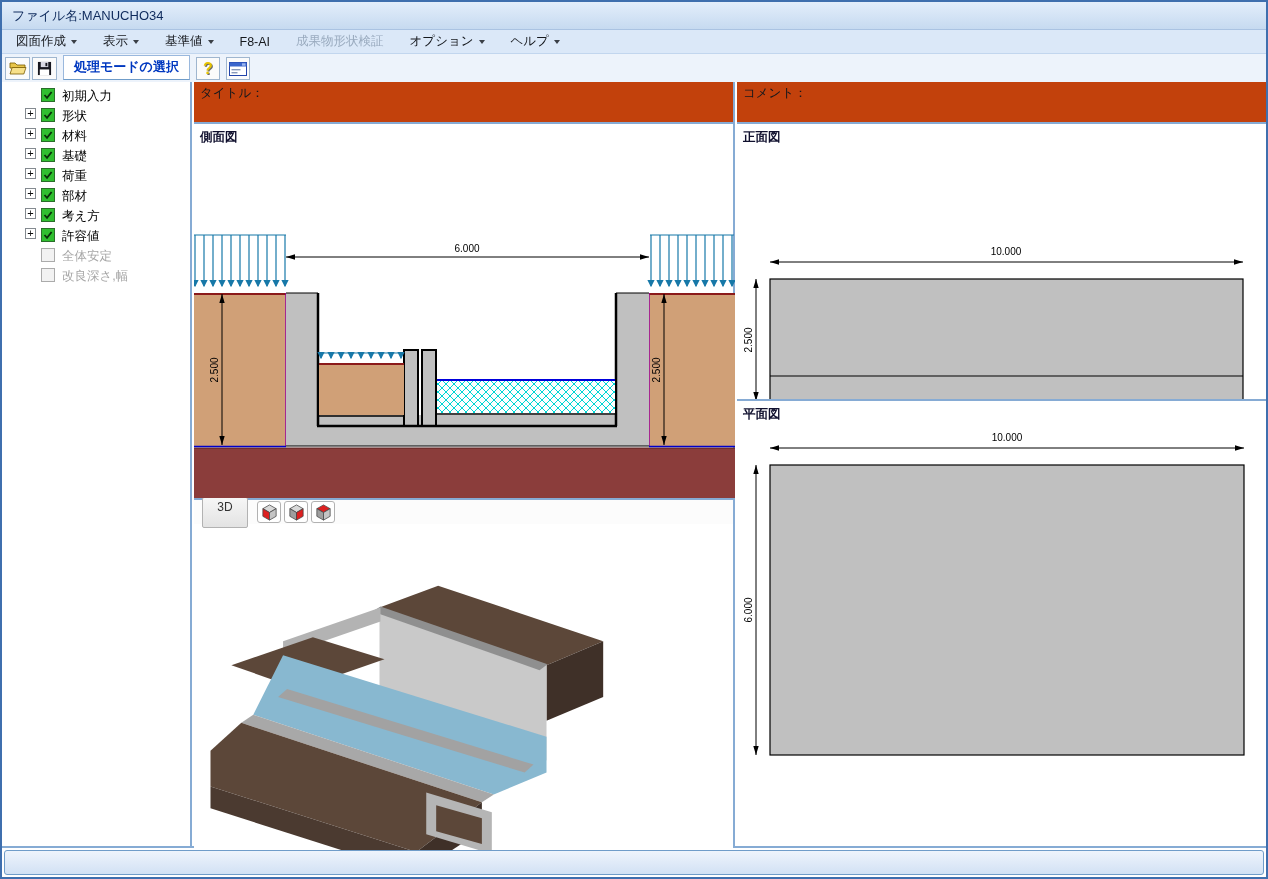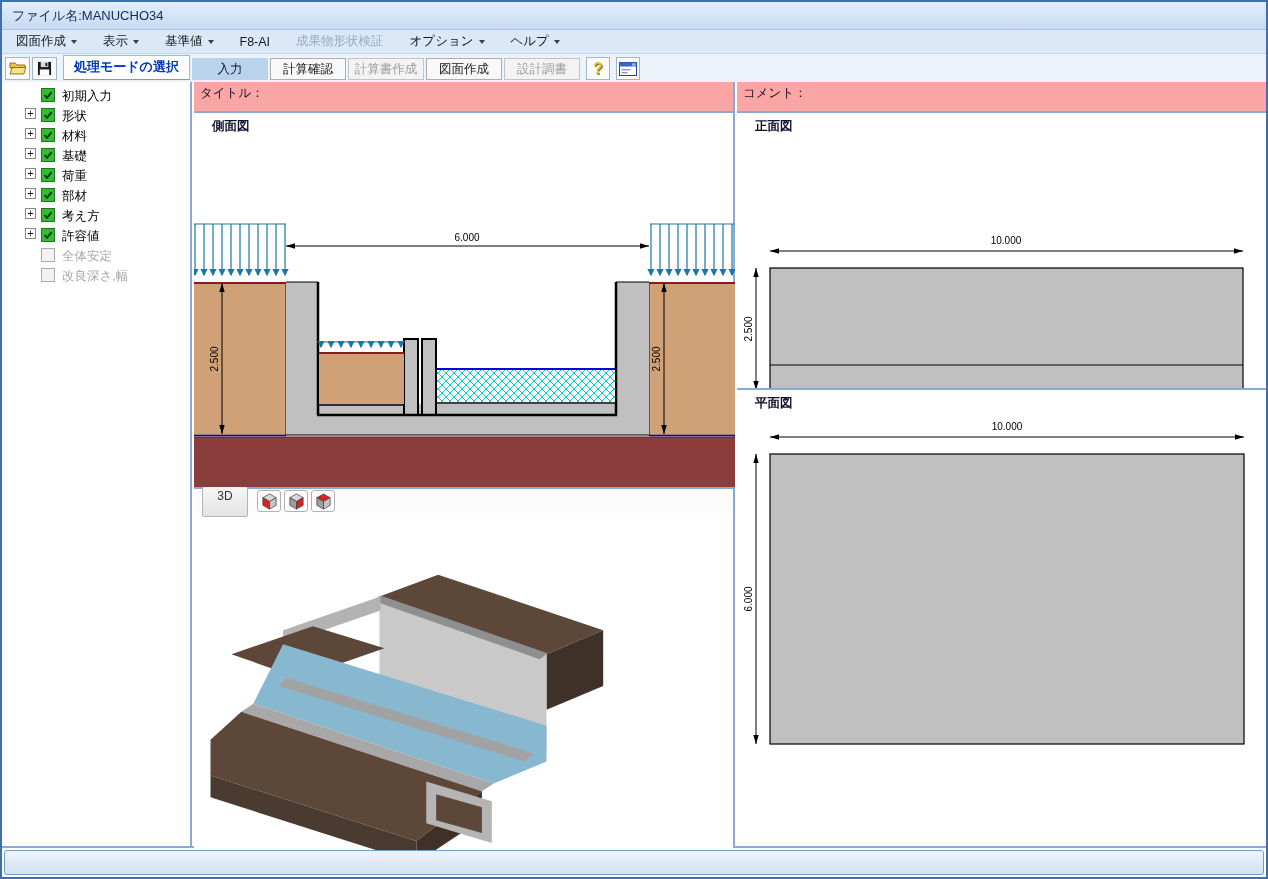--- a/index.html
+++ b/index.html
@@ -55,25 +55,25 @@
   .cbx { width:14px; height:14px; border:1px solid #2a6e2a; background:#2fbe2f;
          margin-right:7px; display:flex; align-items:center; justify-content:center; flex:0 0 auto; }
   .cbx svg { display:block; }
   .cbx.off { background:#f2f2f2; border-color:#ababab; }
   .tree-label { font-size:12.5px; color:#000; }
   .tree-item.disabled .tree-label { color:#a6a6a6; }
 
   .centercol { position:absolute; left:192px; top:0; width:541px; height:100%;
                border-right:2px solid #86abd4; }
   .rightcol { position:absolute; left:735px; top:0; width:529px; height:100%; }
-  .panel-header { height:31px; line-height:23px; padding-left:6px; font-size:12.5px;
-                  color:#15181d; border-bottom:2px solid #86abd4; background:#fca5a5; }
+  .panel-header { height:42px; line-height:23px; padding-left:6px; font-size:12.5px;
+                  color:#15181d; border-bottom:2px solid #86abd4; background:#c2410c; }
   .view-panel { position:relative; background:#fff; }
   .view-label { position:absolute; left:6px; top:5px; font-size:12.5px; font-weight:bold;
-                color:#10102e; z-index:2;margin-left:12px; }
+                color:#10102e; z-index:2; }
   .sideview { height:374px; }
   .frontview { height:275px; }
   .planview { height:364px; border-top:2px solid #86abd4; }
   .v3dbar { height:26px; border-top:2px solid #86abd4; display:flex; align-items:center;
             padding-left:8px; gap:3px; background:#fcfcfc; }
   .btn3d { width:46px; height:31px; background:linear-gradient(#f6f6f6,#e3e3e3);
            border:1px solid #b2b2b2; border-radius:2px; font-size:12px; color:#333;
            text-align:center; line-height:18px; margin-right:6px; }
   .cube-btn { width:24px; height:22px; background:#fff; border:1px solid #b2b2b2;
               border-radius:3px; display:flex; align-items:center; justify-content:center; }
@@ -132,27 +132,20 @@
     </div>
     <div class="tool-btn">
       <svg width="15" height="15" viewBox="0 0 16 16">
         <rect x="1" y="1" width="14" height="14" fill="#17171f"></rect>
         <rect x="4" y="1" width="8" height="5.5" fill="#d9d9e4"></rect>
         <rect x="9" y="2" width="2" height="3.5" fill="#17171f"></rect>
         <rect x="3" y="9" width="10" height="6" fill="#ffffff"></rect>
       </svg>
     </div>
     <div class="mode-label">処理モードの選択</div>
-    <div class="tabs">
-      <div class="tab active">入力</div>
-      <div class="tab">計算確認</div>
-      <div class="tab disabled">計算書作成</div>
-      <div class="tab">図面作成</div>
-      <div class="tab disabled">設計調書</div>
-    </div>
     <div class="help-btn">
       <span class="help-glyph"></span>
     </div>
     <div class="help-btn">
       <svg width="18" height="14" viewBox="0 0 18 14">
         <rect x="0.5" y="0.5" width="17" height="13" fill="#ffffff" stroke="#2244aa"></rect>
         <rect x="0.5" y="0.5" width="17" height="4" fill="#3a66cc"></rect>
         <rect x="13" y="1.3" width="3.5" height="2.4" fill="#9db8f0"></rect>
         <rect x="2.5" y="7" width="9" height="1.4" fill="#8899bb"></rect>
         <rect x="2.5" y="10" width="6" height="1.4" fill="#8899bb"></rect>

